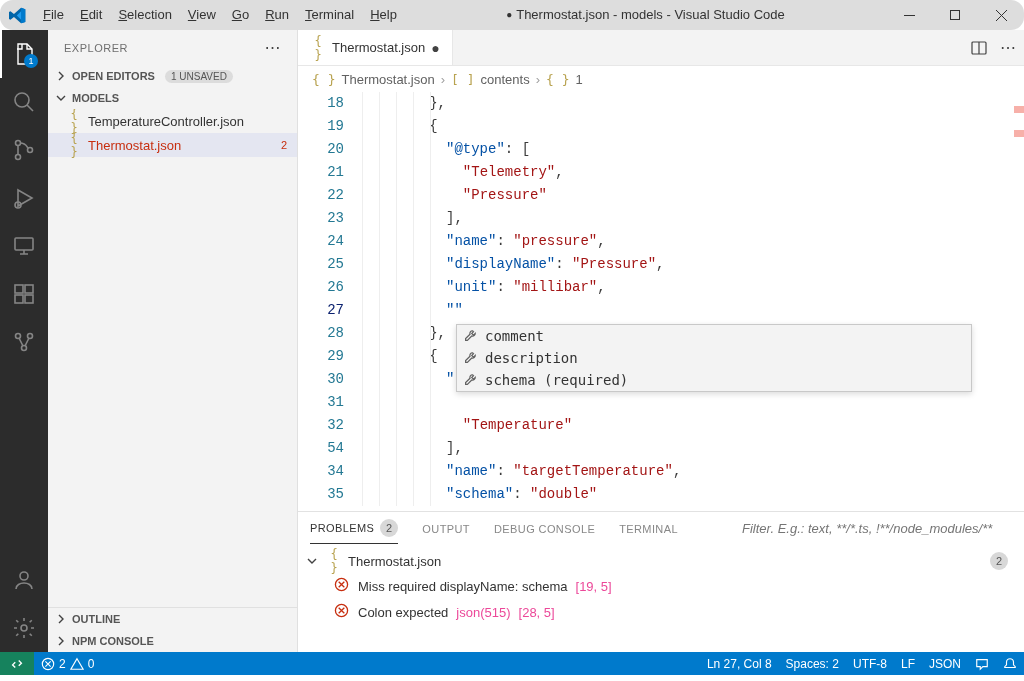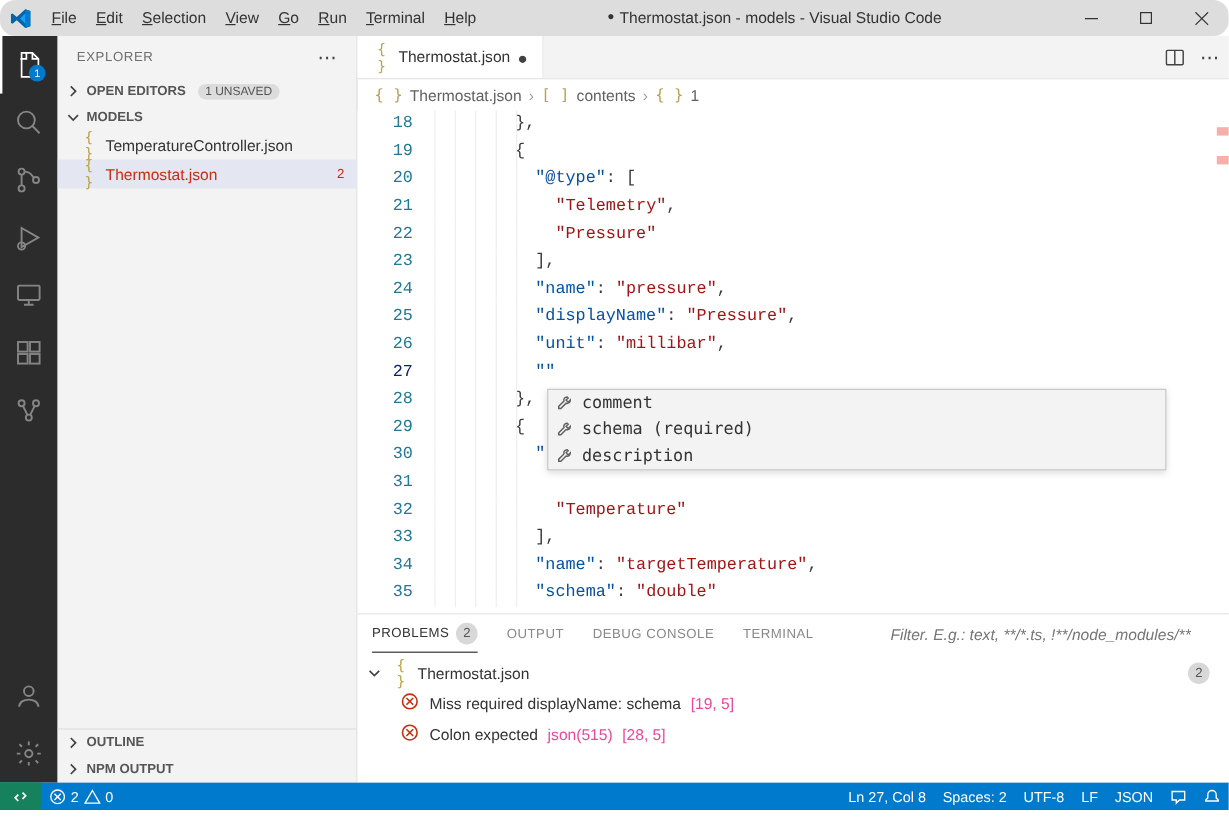--- a/index.html
+++ b/index.html
@@ -262,21 +262,21 @@
             </svg>
           </span>
         <span>OUTLINE</span>
       </div>
       <div class="section-header">
         <span class="chev">
             <svg viewBox="0 0 12 12">
               <path d="M4 2l4 4-4 4" fill="none" stroke="#424242" stroke-width="1.4"></path>
             </svg>
           </span>
-        <span>NPM OUTPUT</span>
+        <span>NPM CONSOLE</span>
       </div>
     </div>
   </div>
 
   <div class="editor-area">
     <div class="tabs">
       <div class="tab">
         <span class="file-icon">{ }</span>
         <span>Thermostat.json</span>
         <span class="dirty">●</span>
@@ -311,21 +311,21 @@
           <div class="gutter-line">23</div>
           <div class="gutter-line">24</div>
           <div class="gutter-line">25</div>
           <div class="gutter-line">26</div>
           <div class="gutter-line active">27</div>
           <div class="gutter-line">28</div>
           <div class="gutter-line">29</div>
           <div class="gutter-line">30</div>
           <div class="gutter-line">31</div>
           <div class="gutter-line">32</div>
-          <div class="gutter-line">33</div>
+          <div class="gutter-line">54</div>
           <div class="gutter-line">34</div>
           <div class="gutter-line">35</div>
         </div>
       <div class="code-content" id="code">
         <div class="code-line"><span class="indent-guide" style="left:0px"></span><span class="indent-guide" style="left:17px"></span><span class="indent-guide" style="left:34px"></span><span class="indent-guide" style="left:51px"></span><span class="indent-guide" style="left:68px"></span>        <span class="tok-punc">},</span></div>
           <div class="code-line"><span class="indent-guide" style="left:0px"></span><span class="indent-guide" style="left:17px"></span><span class="indent-guide" style="left:34px"></span><span class="indent-guide" style="left:51px"></span><span class="indent-guide" style="left:68px"></span>        <span class="tok-punc">{</span></div>
           <div class="code-line"><span class="indent-guide" style="left:0px"></span><span class="indent-guide" style="left:17px"></span><span class="indent-guide" style="left:34px"></span><span class="indent-guide" style="left:51px"></span><span class="indent-guide" style="left:68px"></span>          <span class="tok-key">"@type"</span><span class="tok-punc">: [</span></div>
           <div class="code-line"><span class="indent-guide" style="left:0px"></span><span class="indent-guide" style="left:17px"></span><span class="indent-guide" style="left:34px"></span><span class="indent-guide" style="left:51px"></span><span class="indent-guide" style="left:68px"></span>            <span class="tok-str">"Telemetry"</span><span class="tok-punc">,</span></div>
           <div class="code-line"><span class="indent-guide" style="left:0px"></span><span class="indent-guide" style="left:17px"></span><span class="indent-guide" style="left:34px"></span><span class="indent-guide" style="left:51px"></span><span class="indent-guide" style="left:68px"></span>            <span class="tok-str">"Pressure"</span></div>
           <div class="code-line"><span class="indent-guide" style="left:0px"></span><span class="indent-guide" style="left:17px"></span><span class="indent-guide" style="left:34px"></span><span class="indent-guide" style="left:51px"></span><span class="indent-guide" style="left:68px"></span>          <span class="tok-punc">],</span></div>
@@ -349,29 +349,29 @@
                 </svg>
               </span>
               <span>comment</span>
             </div>
             <div class="suggest-row">
               <span class="suggest-icon">
                 <svg viewBox="0 0 16 16" fill="none" stroke="#616161" stroke-width="1.4">
                   <path d="M11 2a3 3 0 0 0-3 4L3 11v2h2l5-5a3 3 0 0 0 4-3l-2 2-2-2 2-2z"></path>
                 </svg>
               </span>
-              <span>schema (required)</span>
+              <span>description</span>
             </div>
             <div class="suggest-row">
               <span class="suggest-icon">
                 <svg viewBox="0 0 16 16" fill="none" stroke="#616161" stroke-width="1.4">
                   <path d="M11 2a3 3 0 0 0-3 4L3 11v2h2l5-5a3 3 0 0 0 4-3l-2 2-2-2 2-2z"></path>
                 </svg>
               </span>
-              <span>description</span>
+              <span>schema (required)</span>
             </div>
           </div>
       </div>
     </div>
 
     <div class="minimap">
       <div class="minimap-mark" style="top:14px"></div>
       <div class="minimap-mark" style="top:38px"></div>
     </div>
 

